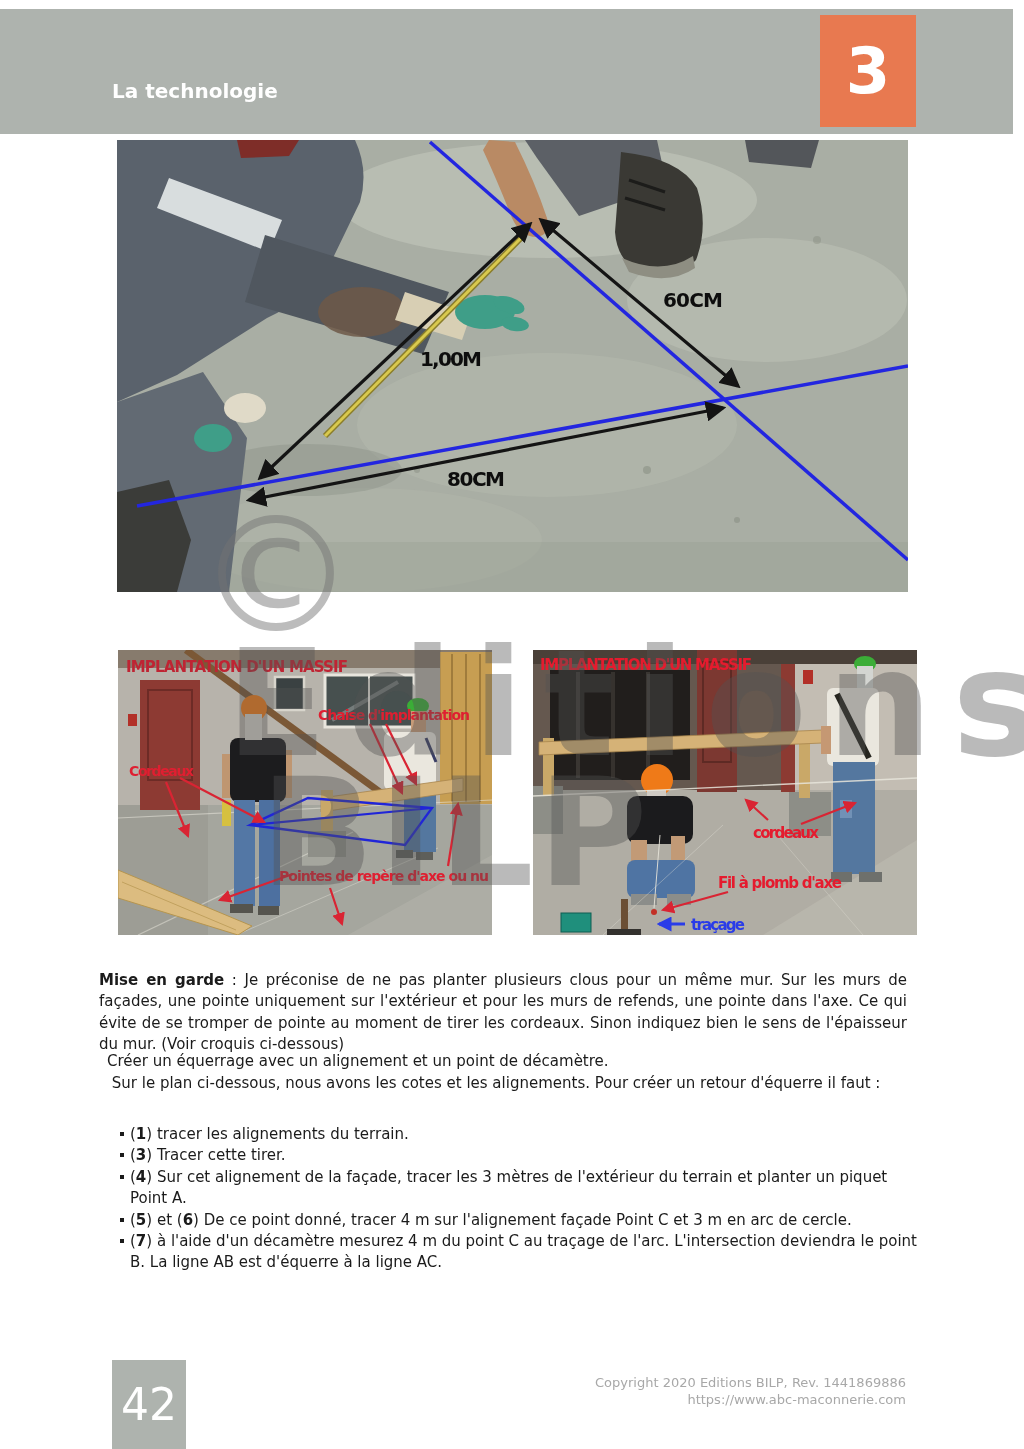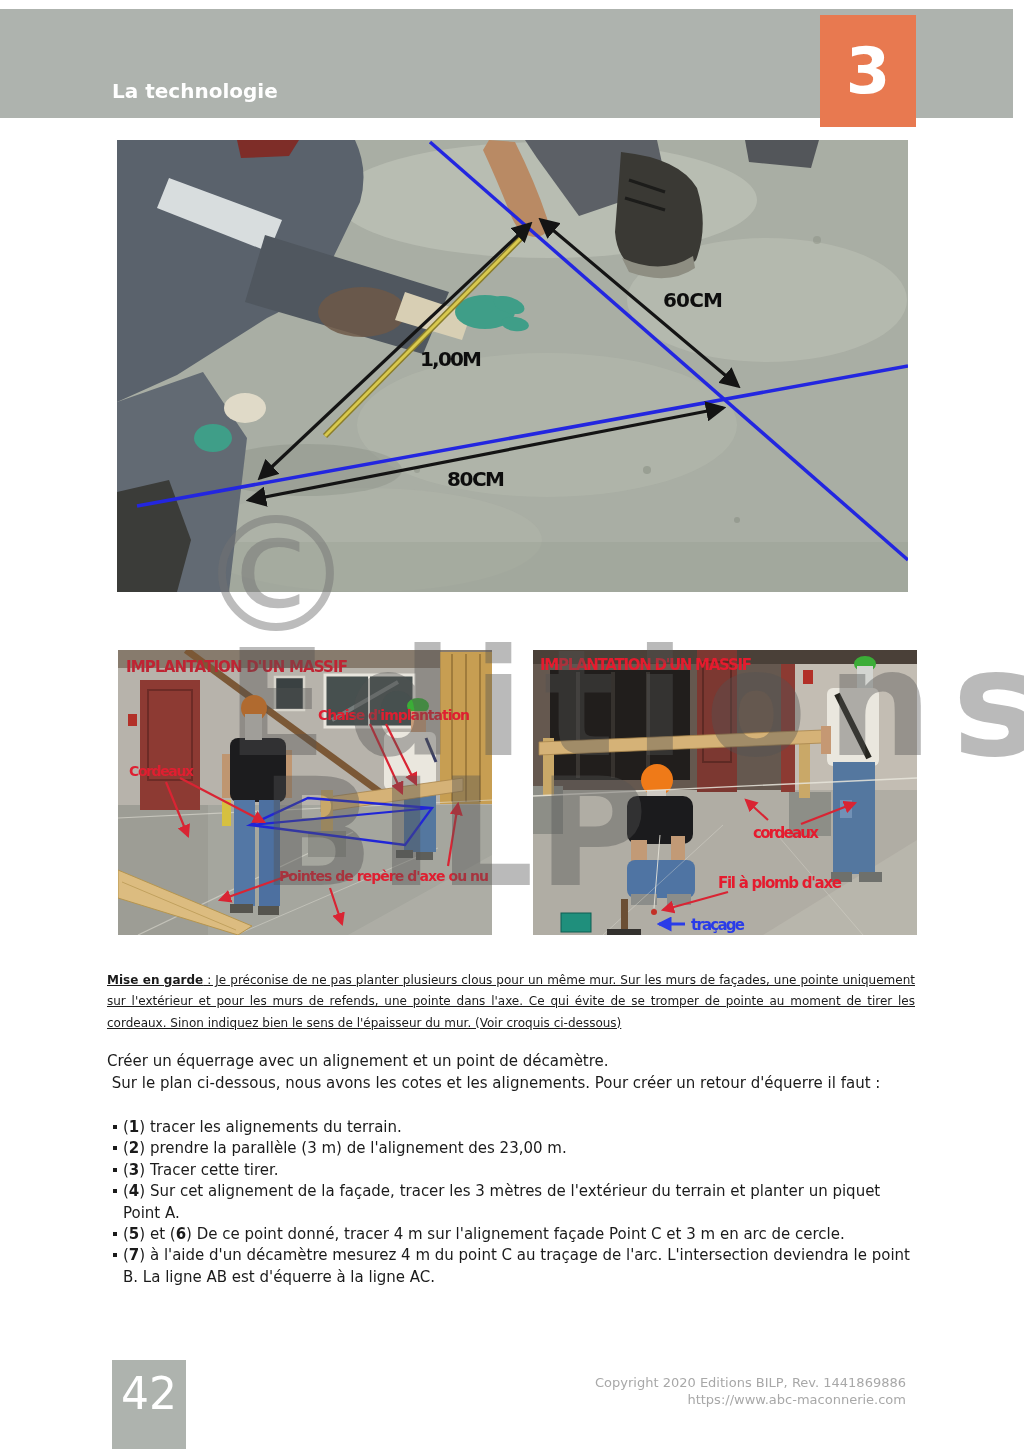--- a/index.html
+++ b/index.html
@@ -1,50 +1,50 @@
 <!DOCTYPE html>
 <html><head>
 <meta charset="utf-8">
 <style>
   html,body{margin:0;padding:0;background:#ffffff;}
   .page{position:relative;width:1024px;height:1449px;background:#ffffff;overflow:hidden;
         font-family:"DejaVu Sans",sans-serif;color:#1b1b1b;}
   
-  .header-bar{position:absolute;left:0;top:9px;width:1013px;height:109px;background:#aeb3ae;}
+  .header-bar{position:absolute;left:0;top:9px;width:1013px;height:125px;background:#aeb3ae;}
   .chapter-title{position:absolute;left:112px;top:70px;font-size:20px;font-weight:bold;color:#ffffff;}
   .chapter-num-box{position:absolute;left:820px;top:6px;width:96px;height:112px;background:#e87950;
                    display:flex;align-items:center;justify-content:center;}
   .chapter-num-box span{font-size:64px;font-weight:bold;color:#ffffff;}
   
   .photo{position:absolute;display:block;}
   .photo-top{left:117px;top:140px;width:791px;height:452px;}
   .photo-bl{left:118px;top:650px;width:374px;height:285px;}
   .photo-br{left:533px;top:650px;width:384px;height:285px;}
   svg text{font-family:"DejaVu Sans",sans-serif;}
   
   .wm{position:absolute;font-weight:bold;color:rgba(82,82,82,0.40);pointer-events:none;z-index:5;
       line-height:1;white-space:nowrap;}
   .wm-copy{left:196px;top:496px;font-size:160px;font-weight:400;color:rgba(115,115,115,0.48);}
   .wm-editions{left:226px;top:630px;font-size:148px;letter-spacing:20px;}
   .wm-bilp{left:260px;top:758px;font-size:150px;letter-spacing:4px;}
   
-  .warning{position:absolute;left:107px;top:970px;width:808px;font-size:12px;line-height:21.3px;
-           text-align:justify;text-decoration:underline;}
+  .warning{position:absolute;left:99px;top:970px;width:808px;font-size:15px;line-height:21.3px;
+           text-align:justify;}
   .warning b{font-weight:bold;}
   .intro{position:absolute;left:107px;top:1051px;width:810px;font-size:15px;line-height:21.5px;
          white-space:pre-wrap;}
-  .steps{position:absolute;left:105px;top:1108px;width:806px;margin:9px;padding:0;list-style:none;
+  .steps{position:absolute;left:105px;top:1108px;width:806px;margin:16px;padding:0;list-style:none;
          font-size:15px;line-height:21.4px;}
   .steps li{position:relative;padding-left:9px;}
   .steps li::before{content:"";position:absolute;left:-1px;top:8px;width:4px;height:4px;background:#1b1b1b;}
   .steps b{font-weight:bold;}
   
   .page-num-box{position:absolute;left:112px;top:1360px;width:74px;height:89px;background:#aeb3ae;
                 text-align:center;}
-  .page-num-box span{display:inline-block;margin-top:8px;font-size:44px;color:#ffffff;text-align:center;}
+  .page-num-box span{display:inline-block;margin-top:19px;font-size:44px;color:#ffffff;text-align:center;}
   .footer-copy{position:absolute;left:500px;top:1374px;width:406px;text-align:right;
                font-size:13px;line-height:17px;color:#a8a8a8;}
 </style>
 </head>
 <body>
 
 <div class="page">
 
   <div class="header-bar">
     <span class="chapter-title">La technologie</span>
@@ -274,21 +274,20 @@
   <div class="wm wm-copy">©</div>
   <div class="wm wm-editions">Editions</div>
   <div class="wm wm-bilp">BILP</div>
 
   <div class="warning"><b>Mise en garde</b><span> : Je préconise de ne pas planter plusieurs clous pour un même mur. Sur les murs de façades, une pointe uniquement sur l'extérieur et pour les murs de refends, une pointe dans l'axe. Ce qui évite de se tromper de pointe au moment de tirer les cordeaux. Sinon indiquez bien le sens de l'épaisseur du mur. (Voir croquis ci-dessous)</span></div>
 
   <div class="intro"><span>Créer un équerrage avec un alignement et un point de décamètre.</span><br><span> Sur le plan ci-dessous, nous avons les cotes et les alignements. Pour créer un retour d'équerre il faut :</span></div>
 
   <ul class="steps">
     <li><span>(</span><b>1</b><span>)</span><b></b><span> tracer les alignements du terrain.</span></li>
-    <li><span>(</span><b>2</b><span>)</span><b></b><span> prendre la parallèle (3 m) de l'alignement des 23,00 m.</span></li>
     <li><span>(</span><b>3</b><span>)</span><b></b><span> Tracer cette tirer.</span></li>
     <li><span>(</span><b>4</b><span>)</span><b></b><span> Sur cet alignement de la façade, tracer les 3 mètres de l'extérieur du terrain et planter un piquet Point A.</span></li>
     <li><span>(</span><b>5</b><span>) et (</span><b>6</b><span>) De ce point donné, tracer 4 m sur l'alignement façade Point C et 3 m en arc de cercle.</span></li>
     <li><span>(</span><b>7</b><span>)</span><b></b><span> à l'aide d'un décamètre mesurez 4 m du point C au traçage de l'arc. L'intersection deviendra le point B. La ligne AB est d'équerre à la ligne AC.</span></li>
   </ul>
 
   <div class="page-num-box">
     <span>42</span>
   </div>
   <div class="footer-copy">

